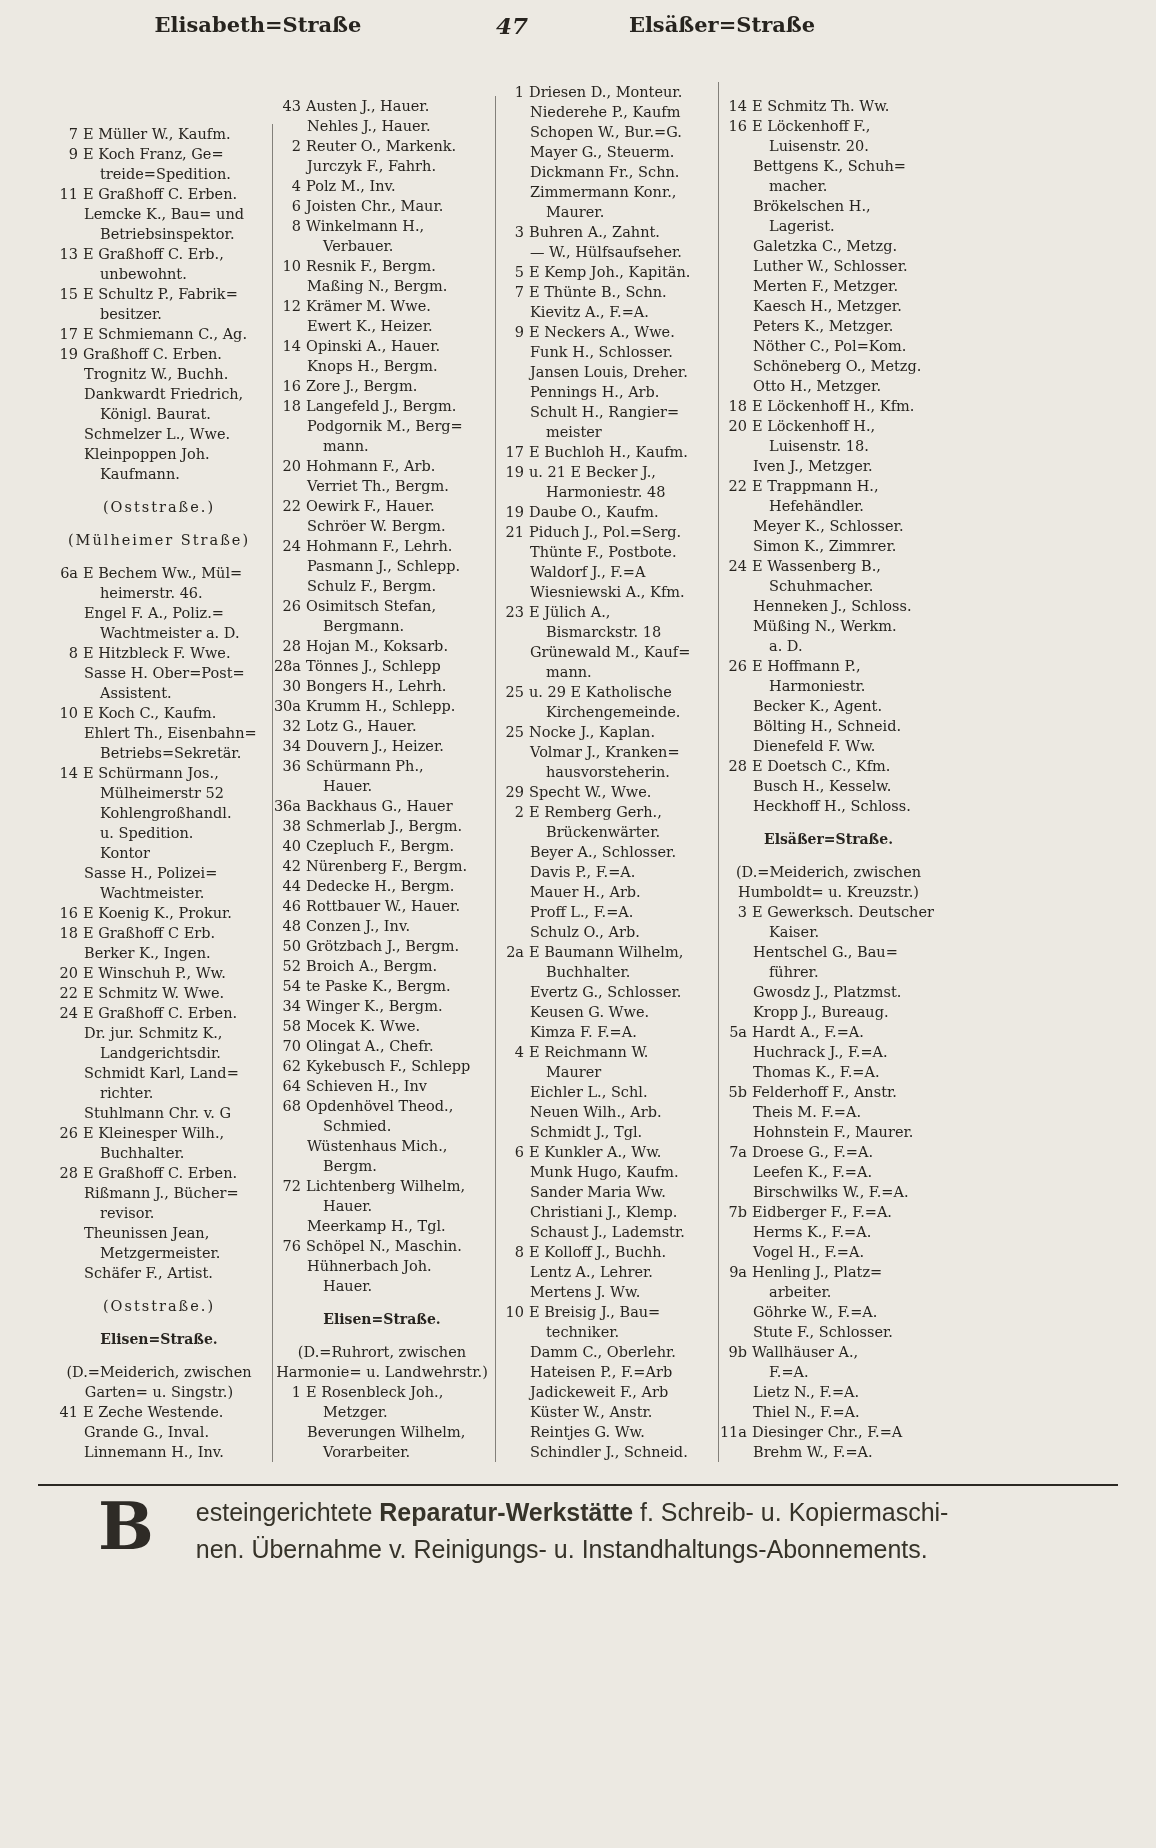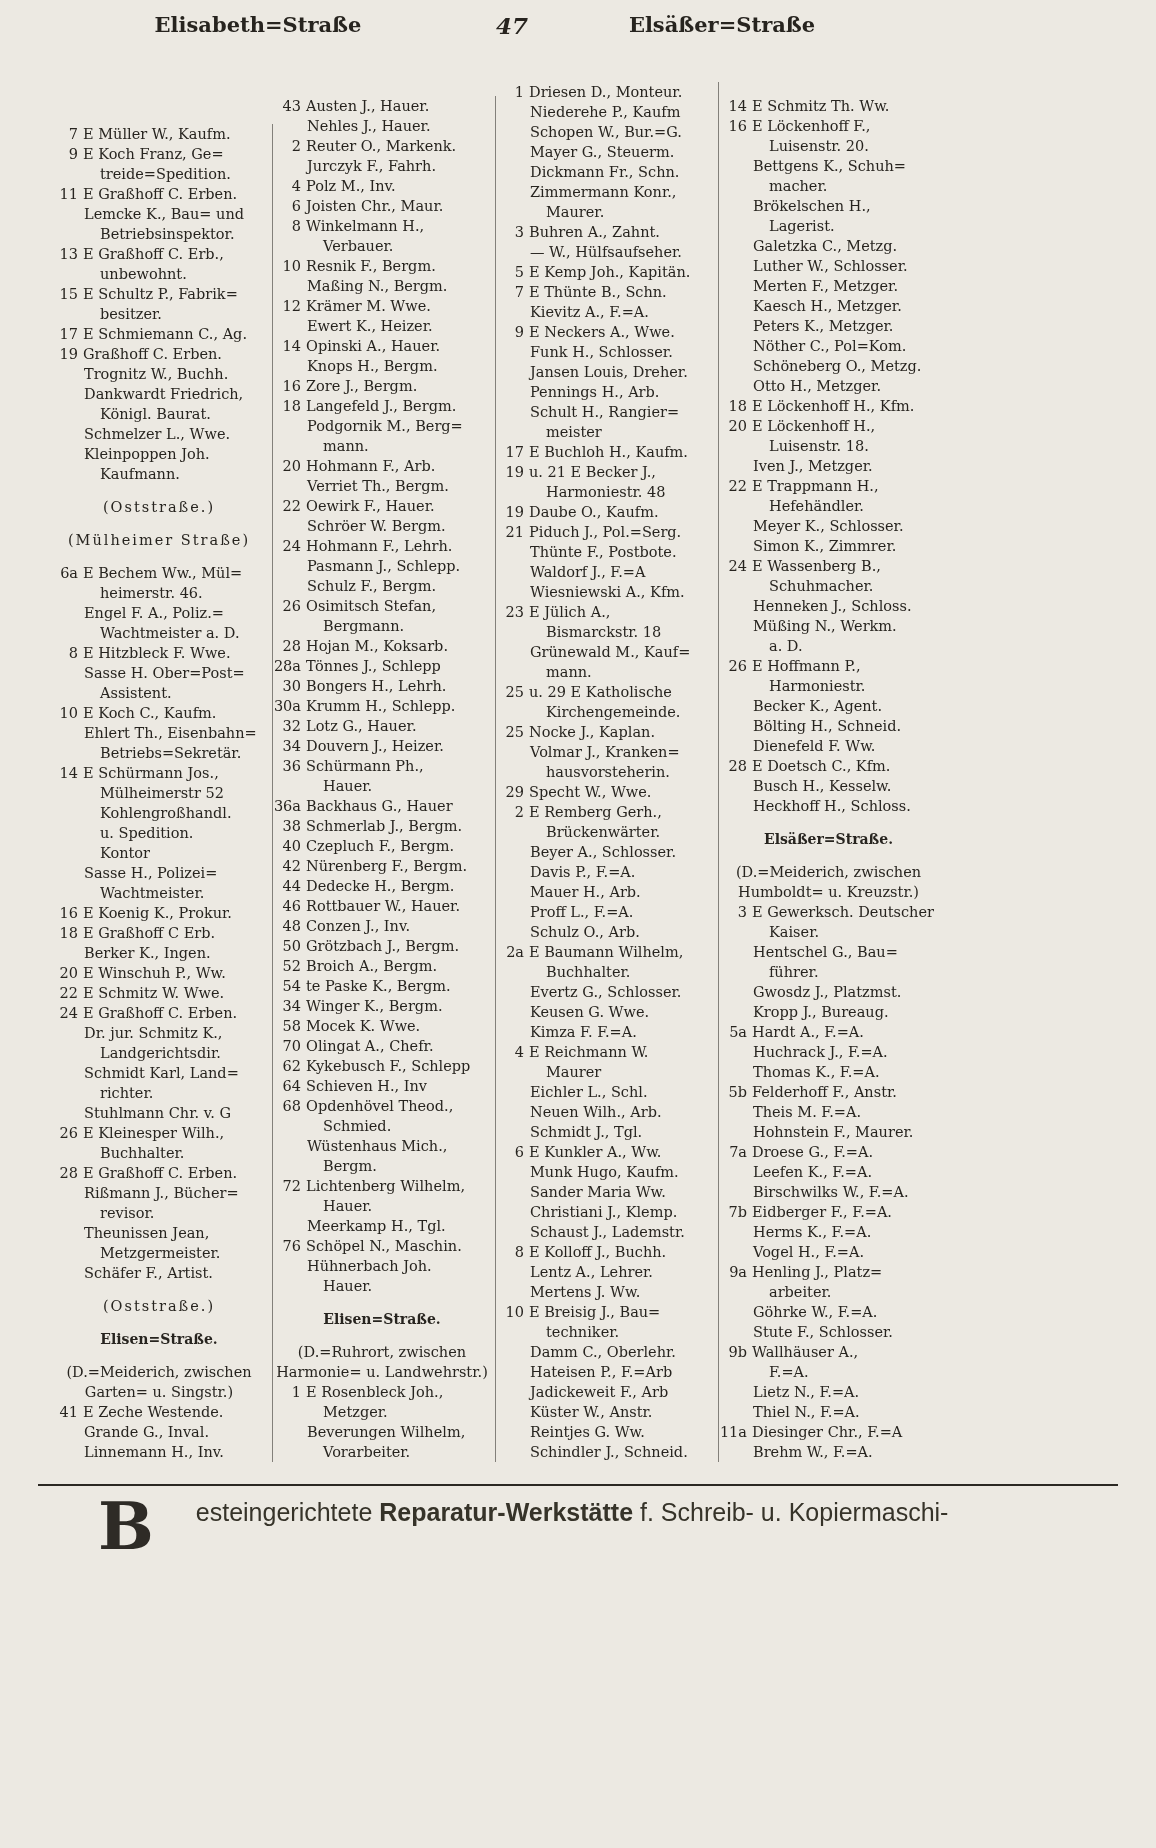--- a/index.html
+++ b/index.html
@@ -324,16 +324,17 @@
         <div class="ln s">Brehm W., F.=A.</div>
       </div>
     </main>
 
   <div class="footer-rule"></div>
 
   <footer class="ad">
     <span class="dropcap">B</span>
     <div class="ad-text">
       <div class="ad-line"><span>esteingerichtete </span><span class="ad-bold">Reparatur-Werkstätte</span><span> f. Schreib- u. Kopiermaschi-</span></div>
+      <div class="ad-line">nen. Übernahme v. Reinigungs- u. Instandhaltungs-Abonnements.</div>
     </div>
   </footer>
 
 </div>
 
 </body></html>

